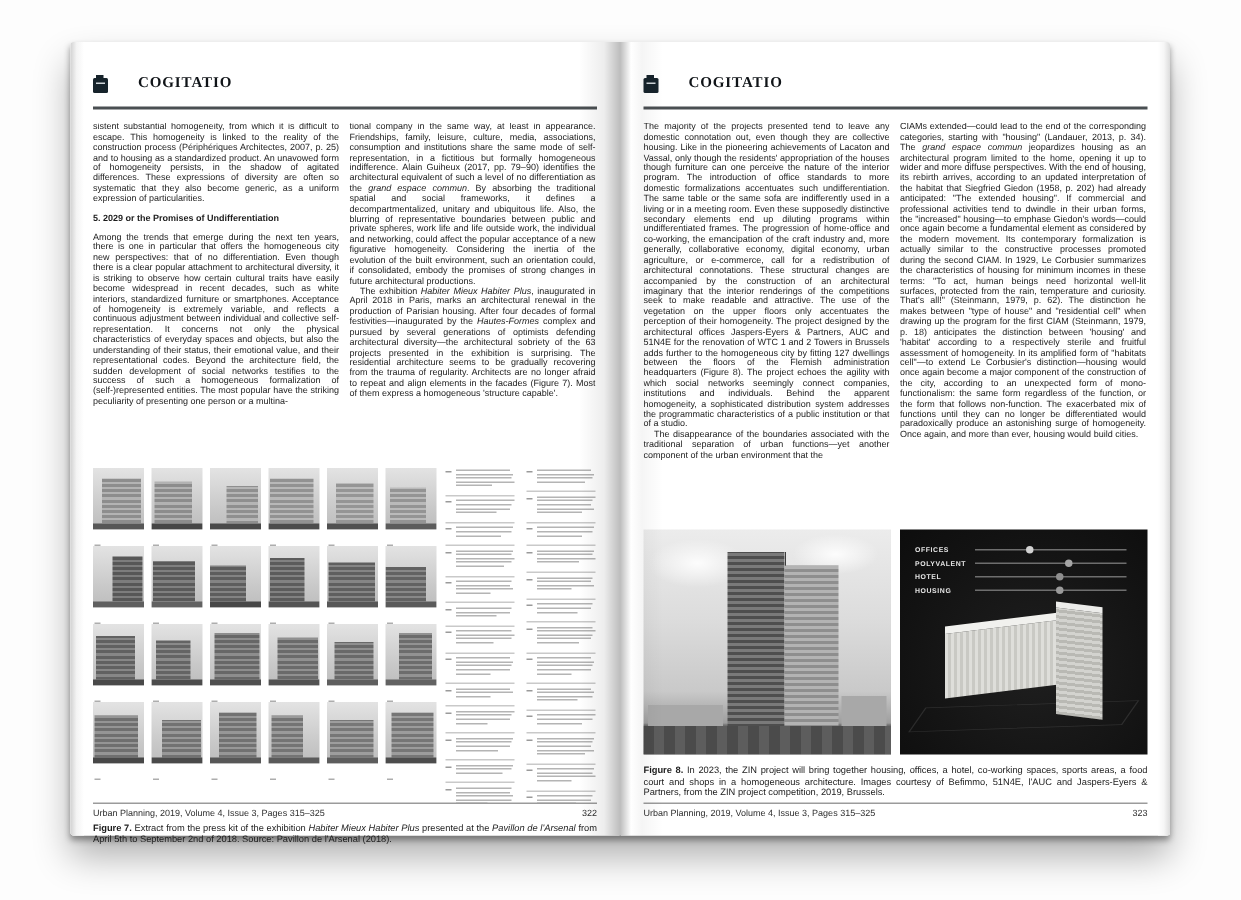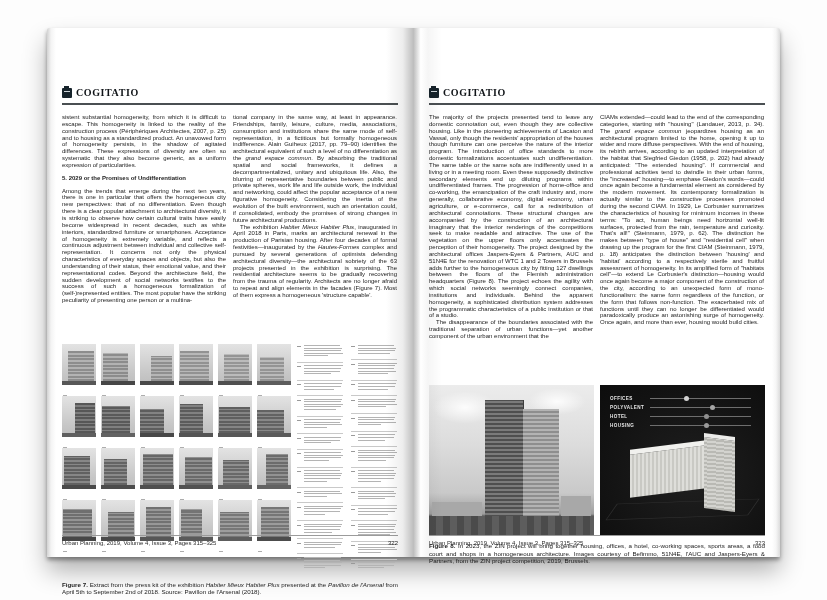--- a/index.html
+++ b/index.html
@@ -17,21 +17,21 @@
   .page.right { left:367px; border-radius:0 2px 2px 0; }
   .page.left::before { content:""; position:absolute; left:0; top:0; bottom:0; width:9px;
     background:linear-gradient(90deg,#d2d2d2,#f4f4f4 45%,#fff); border-radius:2px 0 0 2px; }
   .page.right::after { content:""; position:absolute; right:0; top:0; bottom:0; width:8px;
     background:linear-gradient(270deg,#dcdcdc,#f6f6f6 50%,#fff); border-radius:0 2px 2px 0; }
   .spine { position:absolute; left:339px; width:56px; top:0; height:529px; pointer-events:none; z-index:5;
     background:linear-gradient(90deg, rgba(0,0,0,0) 0%, rgba(0,0,0,.07) 30%, rgba(0,0,0,.26) 49%,
       rgba(0,0,0,.14) 55%, rgba(255,255,255,.06) 62%, rgba(0,0,0,.04) 75%, rgba(0,0,0,0) 100%); }
 
   
-  .hd { height:16px; display:flex; align-items:flex-end; gap:4px;margin-top:32px; }
+  .hd { height:16px; display:flex; align-items:flex-start; gap:20px; }
   .logo-icon { width:10px; height:12px; position:relative; }
   .logo-icon .cap { position:absolute; top:0; left:2px; width:5px; height:3px; background:#16232b; }
   .logo-icon .body { position:absolute; top:2px; left:0; width:10px; height:10px; background:#16232b; border-radius:1px; }
   .logo-icon .slit { position:absolute; top:5px; left:2px; width:6px; height:1px; background:#cfd6da; }
   .wordmark { font-family:"Liberation Serif", serif; font-weight:bold; font-size:10px;
     letter-spacing:.6px; color:#101418; }
   .hrule { height:2px; background:#4a4f52; margin-top:5px; }
 
   
   .cols { display:flex; gap:7px; margin-top:9px; }

